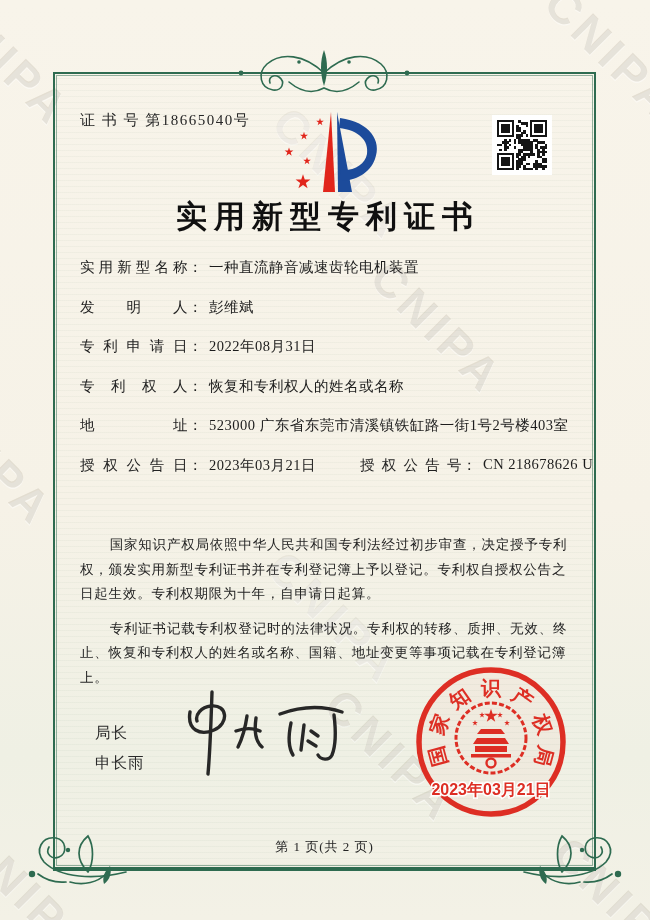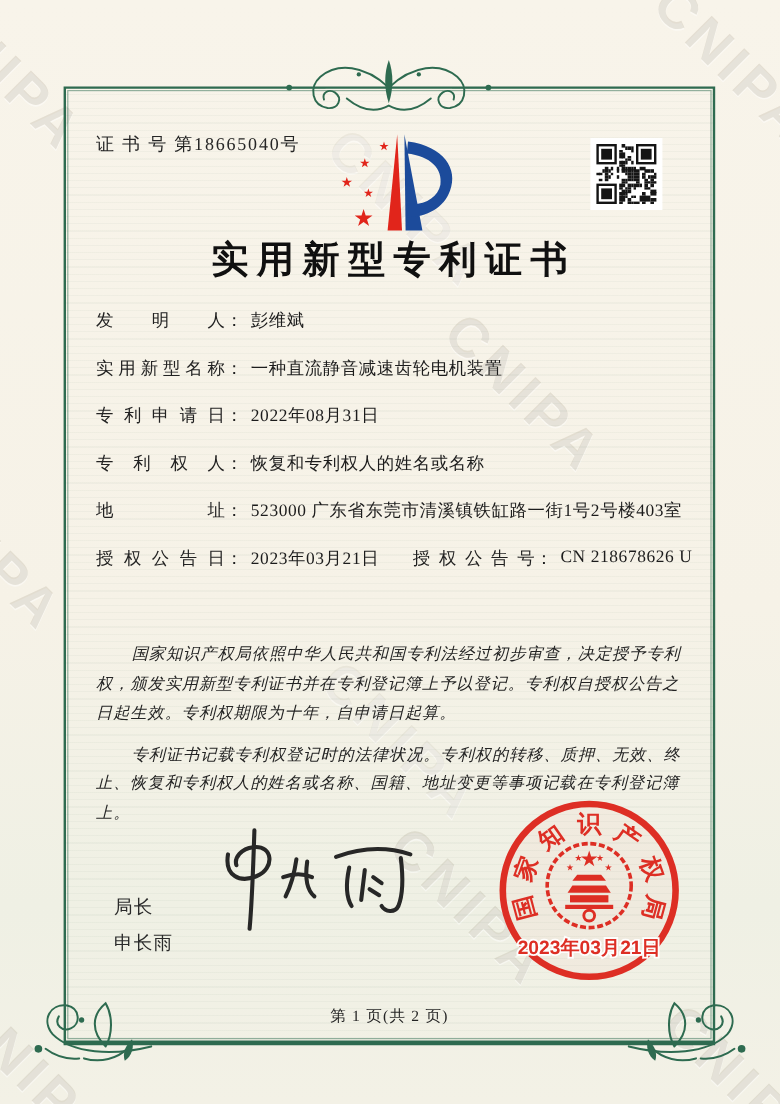--- a/index.html
+++ b/index.html
@@ -66,32 +66,32 @@
 
   
   .fields { position:absolute; left:25px; top:184px; width:500px; color:#1f1f1f; }
   .frow { height:39.6px; white-space:nowrap; font-size:14.5px; letter-spacing:0.5px; }
   .flabel {
     display:inline-block; width:108px; text-align:justify; text-align-last:justify;
     vertical-align:top; color:#222;
   }
   .fcolon { display:inline-block; vertical-align:top; }
   .fvalue { display:inline-block; margin-left:6px; vertical-align:top; color:#1c1c1c; }
-  .flabel2 { display:inline-block; width:102px; margin-left:28px; text-align:justify; text-align-last:justify; vertical-align:top; }
+  .flabel2 { display:inline-block; width:102px; margin-left:44px; text-align:justify; text-align-last:justify; vertical-align:top; }
 
   
   .paras { position:absolute; left:25px; top:459px; width:500px; }
   .paras p {
     font-size:13.5px; line-height:1.82; letter-spacing:0.8px;
-    text-indent:2.2em; color:#242424; font-style:italic; margin-bottom:10px;
+    text-indent:2.2em; color:#242424; margin-bottom:10px;
   }
 
   
   .signer {
-    position:absolute; left:40px; top:668px;
+    position:absolute; left:40px; top:644px;
     font-family:"Liberation Sans","DejaVu Sans",sans-serif;
     font-size:15.5px; color:#2a2a2a; line-height:1.95; letter-spacing:1px;
   }
   .signature { position:absolute; left:95px; top:610px; width:235px; height:98px; }
 
   
   .seal { position:absolute; left:356px; top:590px; width:160px; height:160px; opacity:0.95; }
   .seal text { font-family:"Liberation Sans","DejaVu Sans",sans-serif; }
 
   
@@ -324,24 +324,24 @@
           <i style="left: 33.32px; top: 47.6px;"></i>
           <i style="left: 38.08px; top: 47.6px;"></i>
           <i style="left: 45.22px; top: 47.6px;"></i>
         </div>
     </div>
 
     <div class="title">实用新型专利证书</div>
 
     <div class="fields">
       <div class="frow">
+        <span class="flabel">实用新型名称</span><span class="fcolon">：</span><span class="fvalue">一种直流静音减速齿轮电机装置</span>
+      </div>
+      <div class="frow">
         <span class="flabel">发明人</span><span class="fcolon">：</span><span class="fvalue">彭维斌</span>
-      </div>
-      <div class="frow">
-        <span class="flabel">实用新型名称</span><span class="fcolon">：</span><span class="fvalue">一种直流静音减速齿轮电机装置</span>
       </div>
       <div class="frow">
         <span class="flabel">专利申请日</span><span class="fcolon">：</span><span class="fvalue">2022年08月31日</span>
       </div>
       <div class="frow">
         <span class="flabel">专利权人</span><span class="fcolon">：</span><span class="fvalue">恢复和专利权人的姓名或名称</span>
       </div>
       <div class="frow">
         <span class="flabel">地址</span><span class="fcolon">：</span><span class="fvalue">523000 广东省东莞市清溪镇铁缸路一街1号2号楼403室</span>
       </div>

